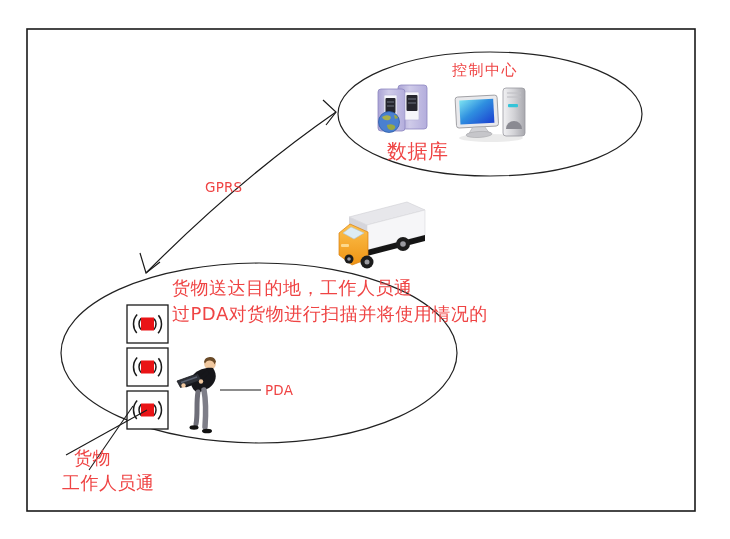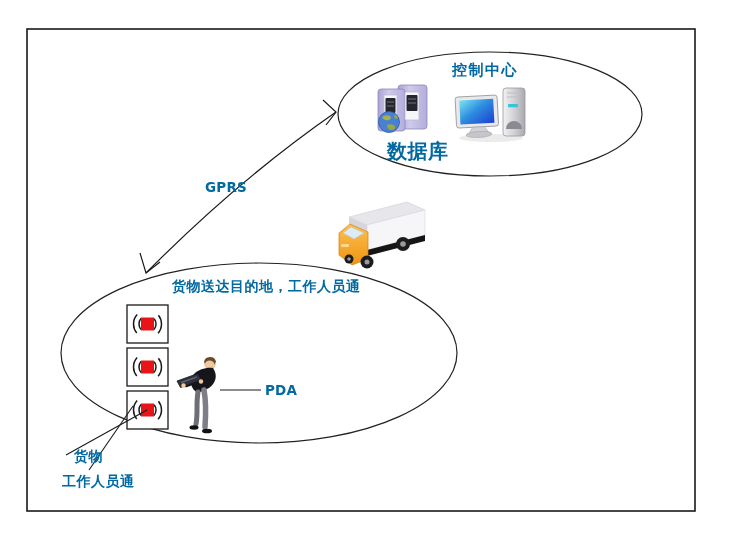--- a/index.html
+++ b/index.html
@@ -2,23 +2,23 @@
 <html><head>
 <meta charset="utf-8">
 <style>
   html,body{margin:0;padding:0;background:#ffffff;}
   .stage{
     position:relative;width:730px;height:539px;background:#ffffff;overflow:hidden;
     font-family:"DejaVu Sans","Liberation Sans",sans-serif;
   }
   .stage svg{position:absolute;left:0;top:0;}
   .label{
-    position:absolute;color:#0369a1;font-weight:bold;white-space:nowrap;line-height:1;
+    position:absolute;color:#ef4444;font-weight:normal;white-space:nowrap;line-height:1;
   }
-  .cjk{font-size:14px;letter-spacing:0.5px;}
+  .cjk{font-size:18px;letter-spacing:0.5px;}
   .title{font-size:15px;letter-spacing:1.5px;}
   .latin{font-size:13.5px;letter-spacing:0.2px;}
 </style>
 </head>
 <body>
 
 <div class="stage">
 
   <svg width="730" height="539" viewBox="0 0 730 539">
     <defs>
@@ -151,18 +151,19 @@
     <line x1="220" y1="390" x2="261" y2="390" stroke="#1a1a1a" stroke-width="1.2"></line>
     <line x1="66" y1="455" x2="147" y2="410" stroke="#1a1a1a" stroke-width="1.1"></line>
     <line x1="89" y1="470" x2="133" y2="406" stroke="#1a1a1a" stroke-width="1.1"></line>
   </svg>
 
   <div class="label title" style="left:452px;top:63px;">控制中心</div>
   <div class="label cjk" style="left:387px;top:141px;font-size:20px;">数据库</div>
   <div class="label latin" style="left:205px;top:181px;">GPRS</div>
 
   <div class="label cjk" style="left:172px;top:279px;">货物送达目的地，工作人员通</div>
+  <div class="label cjk" style="left:172px;top:305px;">过PDA对货物进行扫描并将使用情况的</div>
 
   <div class="label latin" style="left:265px;top:384px;">PDA</div>
   <div class="label cjk" style="left:74px;top:449px;">货物</div>
   <div class="label cjk" style="left:62px;top:474px;">工作人员通</div>
 
 </div>
 
 </body></html>

